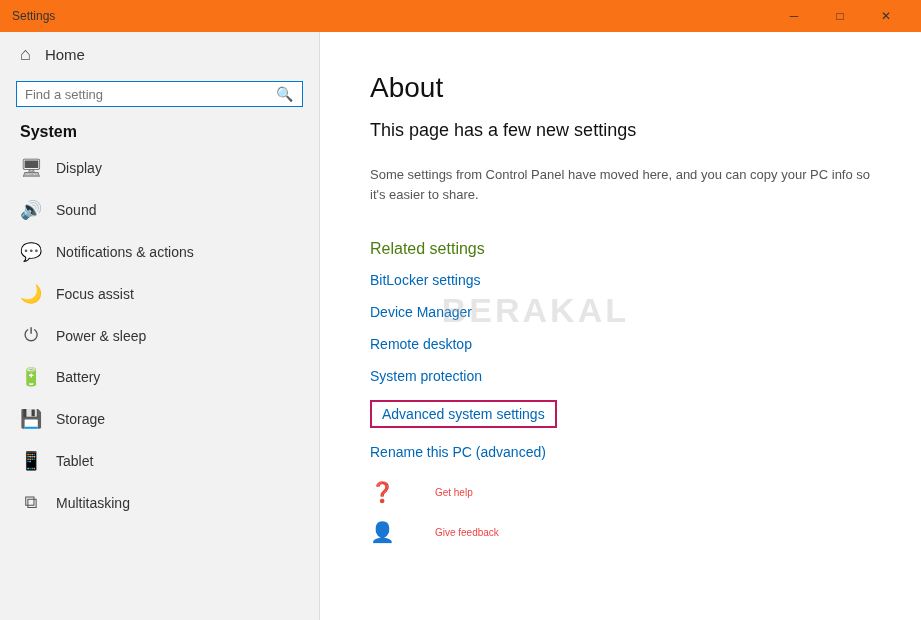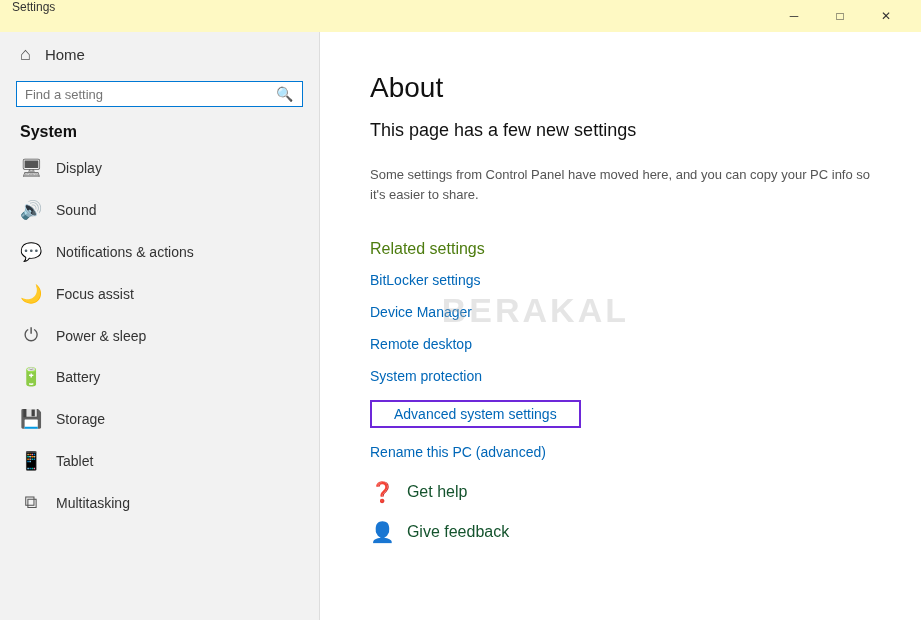--- a/index.html
+++ b/index.html
@@ -8,23 +8,24 @@
       background: #f2f2f2;
       width: 921px;
       height: 620px;
       overflow: hidden;
       display: flex;
       flex-direction: column;
     }
 
     
     .titlebar {
-      background: #fef9c3;
+      background: #f97316;
       height: 32px;
       display: flex;
+      align-items: center;
       padding: 0 12px;
       justify-content: space-between;
       flex-shrink: 0;
     }
     .titlebar-title {
       font-size: 12px;
       color: #333;
     }
     .titlebar-controls {
       display: flex;
@@ -149,22 +150,22 @@
       display: block;
       font-size: 14px;
       color: #0067b8;
       text-decoration: none;
       margin-bottom: 16px;
       cursor: pointer;
     }
 
     .related-link.highlighted {
       display: inline-block;
-      border: 2px solid #6d28d9;
-      padding: 4px 22px;
+      border: 2px solid #be185d;
+      padding: 4px 10px;
       color: #0067b8;
       text-decoration: none;
       margin-bottom: 16px;
       cursor: pointer;
     }
 
     .bottom-links {
       margin-top: 20px;
       display: flex;
       flex-direction: column;
@@ -172,23 +173,24 @@
     }
 
     .bottom-link-item {
       display: flex;
       align-items: center;
       gap: 12px;
       cursor: pointer;
     }
     .bottom-link-icon { font-size: 20px; color: #555; }
     .bottom-link-text {
-      font-size: 16px;
-      color: #14532d;
+      font-size: 10px;
+      color: #ef4444;
       text-decoration: none;
+      margin-left: 28px;
     }
 
     
     .watermark {
       position: absolute;
       top: 50%;
       left: 50%;
       transform: translate(-10%, -50%);
       font-size: 34px;
       font-weight: 900;

